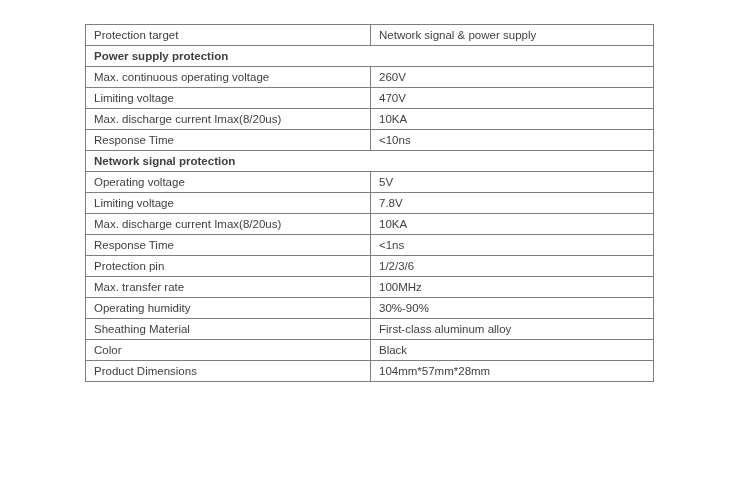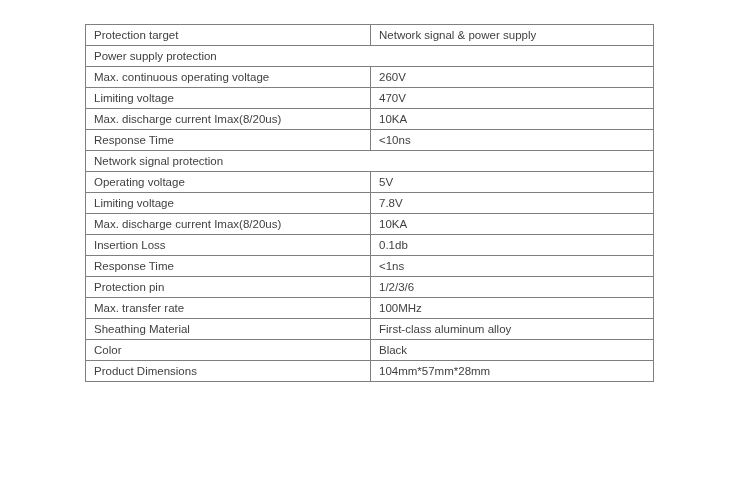--- a/index.html
+++ b/index.html
@@ -32,21 +32,21 @@
     font-size: 11.5px;
     color: var(--text, #3f3f3f);
     vertical-align: middle;
     white-space: nowrap;
     overflow: hidden;
   }
   table.spec-table col.c1 { width: 285px; }
   table.spec-table col.c2 { width: 283px; }
   td.section-cell {
     color: var(--section, #ff0000);
-    font-weight: normal;
+    font-weight: bold;
   }
 </style>
 </head>
 <body>
 
 <div class="page" style="--bg: #ffffff; --border: #7f7f7f; --text: #3f3f3f; --section: #ff0000;">
   <table class="spec-table">
     <colgroup>
       <col class="c1">
       <col class="c2">
@@ -84,34 +84,34 @@
         </tr>
         <tr>
           <td>Limiting voltage</td>
           <td>7.8V</td>
         </tr>
         <tr>
           <td>Max. discharge current Imax(8/20us)</td>
           <td>10KA</td>
         </tr>
         <tr>
-          <td>Insertion Loss</td>
-          <td>0.1db</td>
-        </tr>
-        <tr>
           <td>Response Time</td>
           <td>&lt;1ns</td>
         </tr>
         <tr>
           <td>Protection pin</td>
           <td>1/2/3/6</td>
         </tr>
         <tr>
           <td>Max. transfer rate</td>
           <td>100MHz</td>
+        </tr>
+        <tr>
+          <td>Operating humidity</td>
+          <td>30%-90%</td>
         </tr>
         <tr>
           <td>Sheathing Material</td>
           <td>First-class aluminum alloy</td>
         </tr>
         <tr>
           <td>Color</td>
           <td>Black</td>
         </tr>
         <tr>

